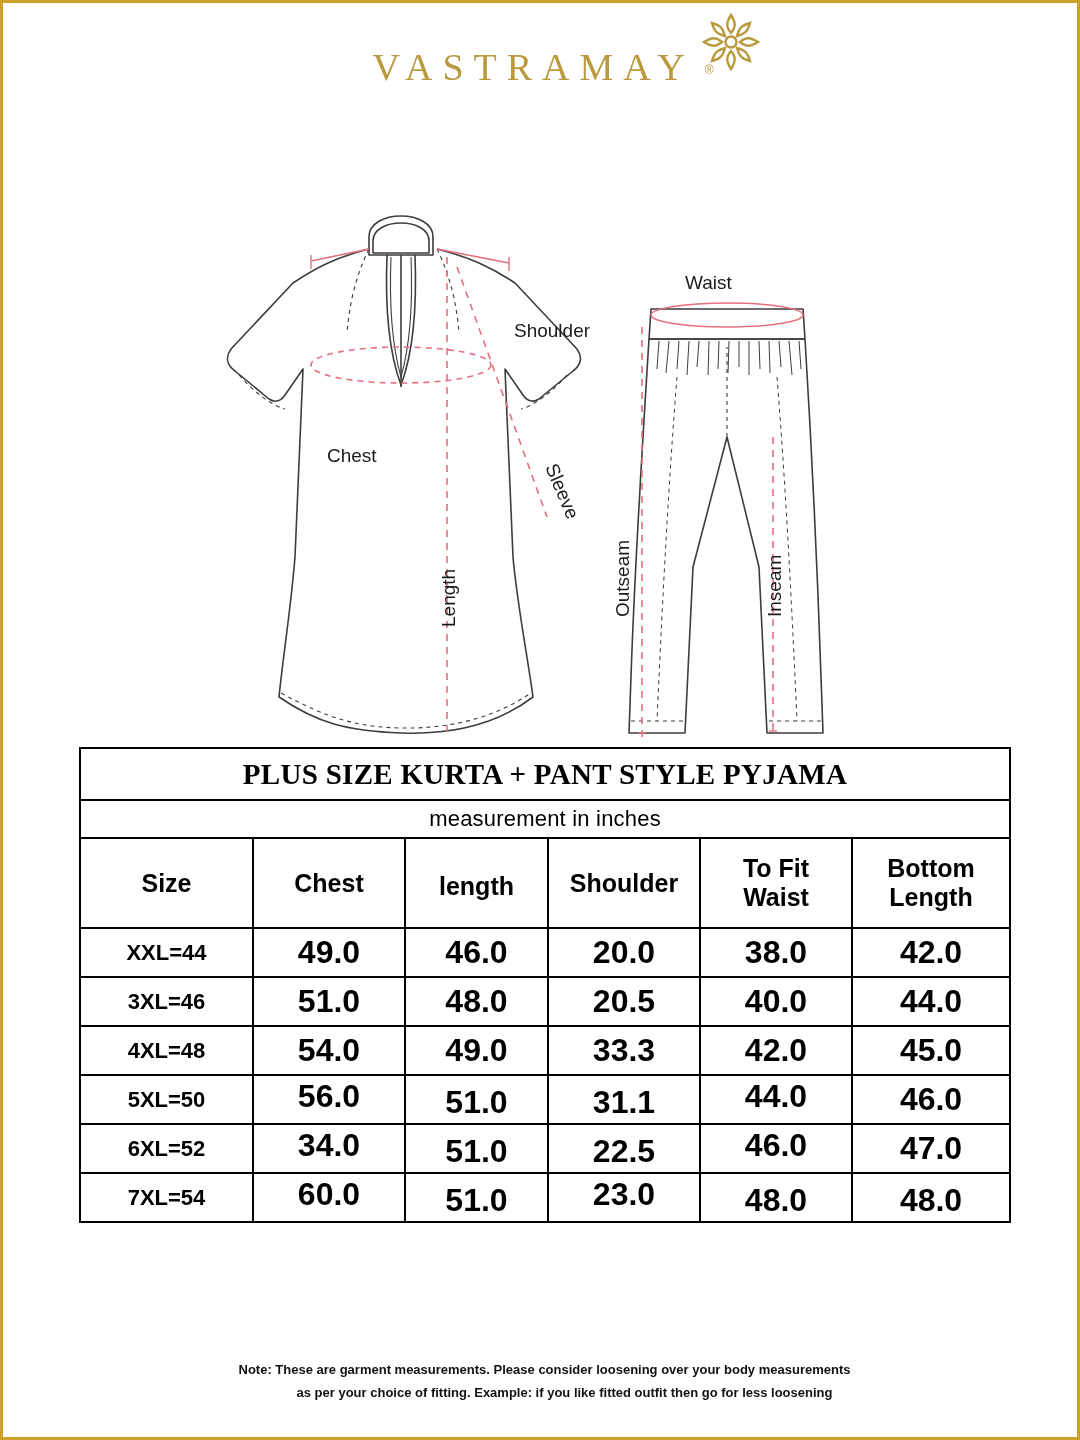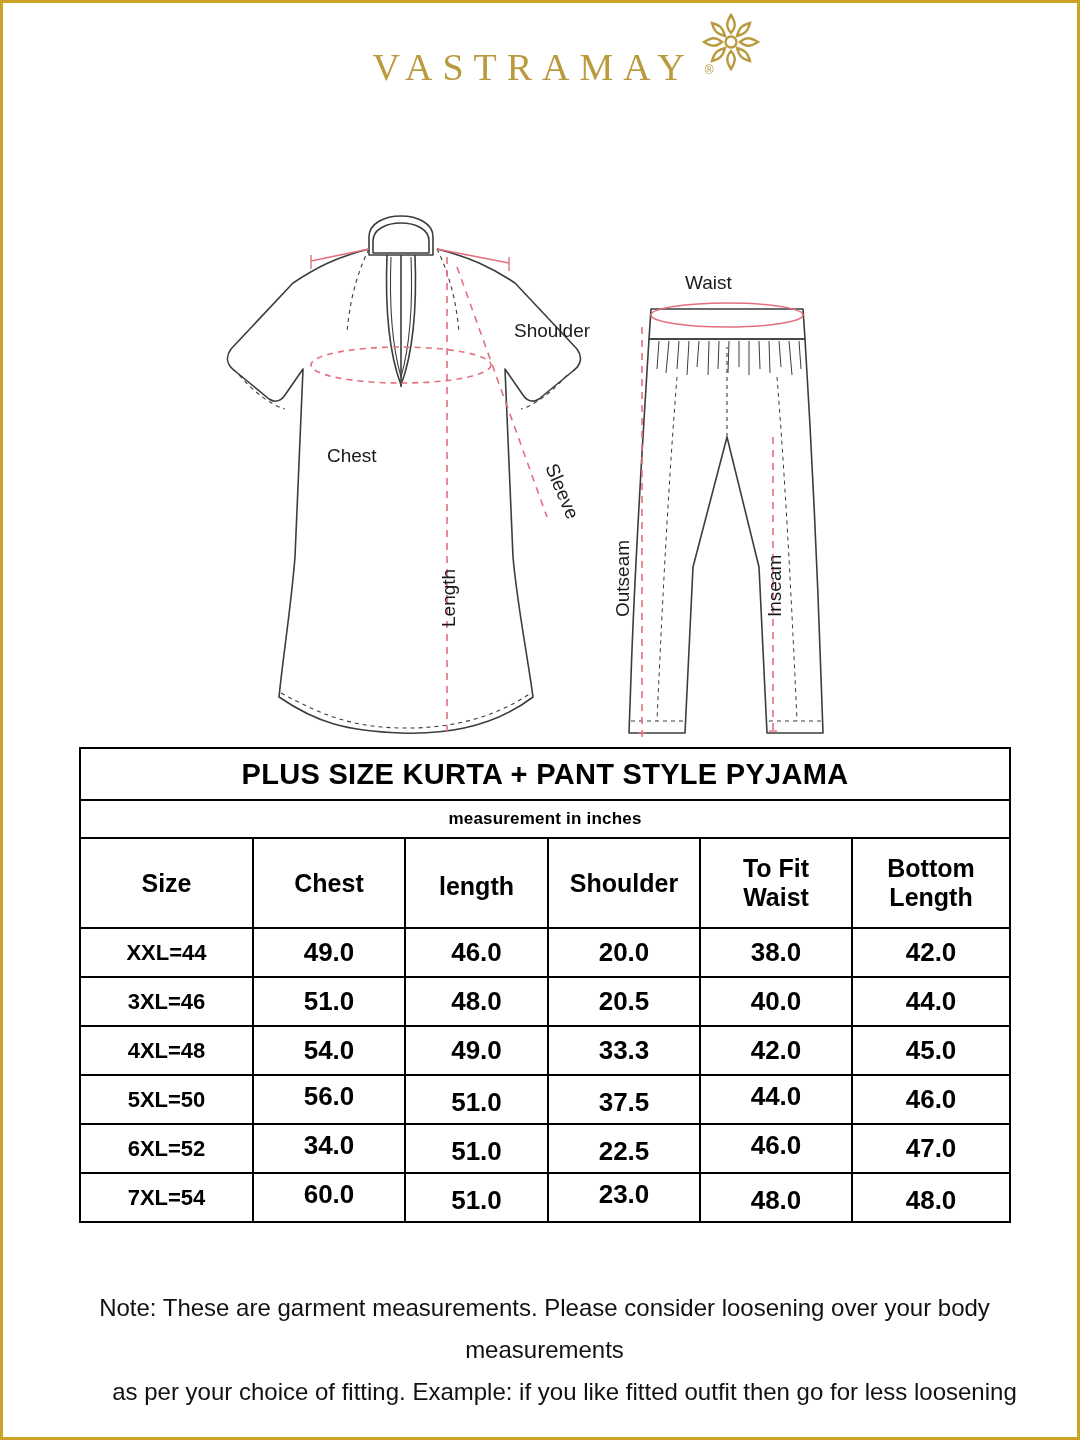--- a/index.html
+++ b/index.html
@@ -89,59 +89,61 @@
     border: 2px solid #000;
     text-align: center;
     padding: 0;
     color: #000;
   }
   .title-cell {
     font-size: 29px;
     font-weight: bold;
     height: 50px;
     letter-spacing: 0.3px;
+    font-family: Liberation Serif, serif;
   }
   .sub-cell {
-    font-size: 17px;
-    font-weight: bold;
+    font-size: 22px;
+    font-weight: normal;
     height: 36px;
     letter-spacing: 0.2px;
     margin-top: 32px;
   }
   .hdr td {
     font-size: 25px;
     font-weight: bold;
     height: 88px;
     vertical-align: middle;
     line-height: 1.15;
   }
   .hdr td .two-line {
     display: block;
   }
   .data td {
-    font-size: 26px;
+    font-size: 32px;
     font-weight: bold;
     height: 47px;
   }
   .data td.size-c { font-size: 22px; }
 
   
   .j-up { position: relative; top: -3px; }
   .j-dn { position: relative; top: 3px; }
 
   
   .note {
     position: absolute;
     left: 40px;
-    top: 1270px;
+    top: 1342px;
     width: 975px;
-    font-size: 24px;
+    font-size: 13px;
     line-height: 1.75;
     color: #111;
     text-align: center;
+    font-weight: bold;
   }
   .note .l2 { padding-left: 40px; }
 
   .lbl {
     font-family: "Liberation Sans", sans-serif;
     font-size: 19px;
     fill: #1a1a1a;
   }
 </style>
 </head>
@@ -344,21 +346,21 @@
             <td>54.0</td>
             <td>49.0</td>
             <td>33.3</td>
             <td>42.0</td>
             <td>45.0</td>
           </tr>
           <tr class="data">
             <td class="size-c">5XL=50</td>
             <td><span class="j-up">56.0</span></td>
             <td><span class="j-dn">51.0</span></td>
-            <td><span class="j-dn">37.5</span></td>
+            <td><span class="j-dn">31.1</span></td>
             <td><span class="j-up">44.0</span></td>
             <td>46.0</td>
           </tr>
           <tr class="data">
             <td class="size-c">6XL=52</td>
             <td><span class="j-up">34.0</span></td>
             <td><span class="j-dn">51.0</span></td>
             <td><span class="j-dn">22.5</span></td>
             <td><span class="j-up">46.0</span></td>
             <td>47.0</td>

